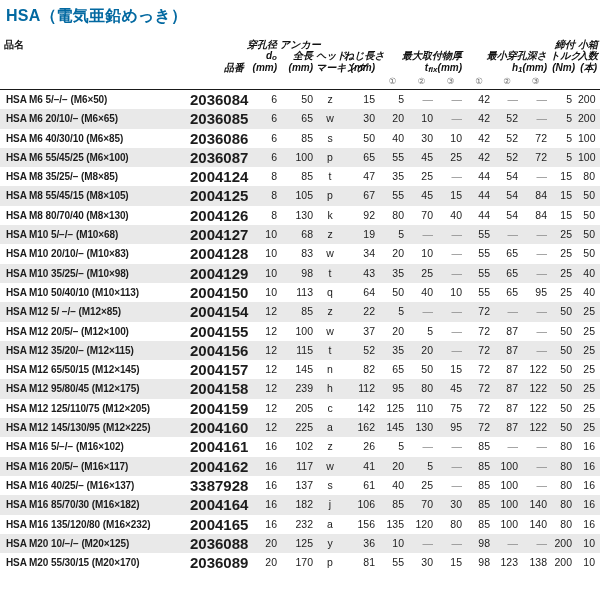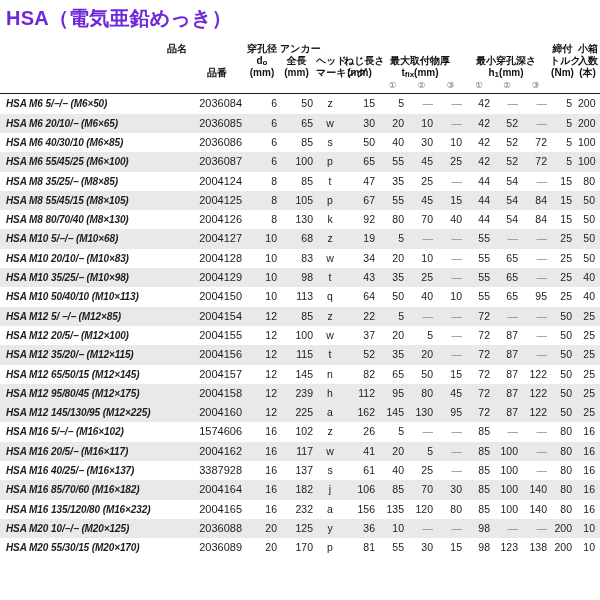--- a/index.html
+++ b/index.html
@@ -20,24 +20,24 @@
   .page {
     position: relative;
     width: 600px;
     height: 600px;
     box-sizing: border-box;
     padding: 0;
   }
 
   
   .title {
-    font-size: 20px;
+    font-size: 16px;
     font-weight: bold;
     letter-spacing: 0.2px;
-    color: #6d28d9;
+    color: #0369a1;
     padding: 7px 0 0 6px;
     line-height: 1.1;
     white-space: nowrap;
   }
 
   
   table.spec {
     border-collapse: collapse;
     table-layout: fixed;
     width: 600px;
@@ -65,30 +65,31 @@
     font-weight: bold;
     font-size: 10px;
     color: #111;
     vertical-align: bottom;
     padding: 0 3px 1px 0;
     text-align: right;
     line-height: 1.18;
     white-space: nowrap;
   }
   thead th.hname {
-    text-align: right;
-    padding-left: 10px;
+    text-align: left;
+    padding-left: 4px;
     vertical-align: top;
     margin-top: 41px;
   }
   thead tr.hrow-top th { padding-top: 8px; }
 
   .hgroup {
     display: block;
-    text-align: center;
+    text-align: right;
+    font-style: italic;
   }
   .hline { display: block; white-space: nowrap; }
   .sub   { font-size: 8px; vertical-align: baseline; position: relative; top: 1px; }
 
   
   tr.circ td {
     text-align: center;
     font-size: 8.5px;
     color: #6d6d6d;
     padding: 1px 0 3px 0;
@@ -116,25 +117,24 @@
     font-size: 10.5px;
     line-height: 19.3px;
     color: #1c1c1c;
   }
   tbody td.name {
     text-align: left;
     padding-left: 6px;
     font-weight: bold;
     font-size: 10px;
     letter-spacing: -0.1px;
-    font-style: italic;
   }
   tbody td.art {
-    font-weight: normal;
-    font-size: 11px;
+    font-weight: bold;
+    font-size: 15px;
     padding-right: 5px;
     margin-top: 16px;
   }
   tbody td.mark {
     text-align: center;
     padding-right: 0;
     font-weight: normal;
   }
   tbody td.dash { color: #8a8a8a; }
   tbody td.box  { padding-right: 5px; }
@@ -508,39 +508,55 @@
           <td>112</td>
           <td>95</td>
           <td>80</td>
           <td>45</td>
           <td>72</td>
           <td>87</td>
           <td>122</td>
           <td class="torque">50</td>
           <td class="box">25</td>
         </tr>
+        <tr class="drow plain">
+          <td class="name">HSA M12 125/110/75 (M12×205)</td>
+          <td class="art">2004159</td>
+          <td>12</td>
+          <td>205</td>
+          <td class="mark">c</td>
+          <td>142</td>
+          <td>125</td>
+          <td>110</td>
+          <td>75</td>
+          <td>72</td>
+          <td>87</td>
+          <td>122</td>
+          <td class="torque">50</td>
+          <td class="box">25</td>
+        </tr>
         <tr class="drow alt">
           <td class="name">HSA M12 145/130/95 (M12×225)</td>
           <td class="art">2004160</td>
           <td>12</td>
           <td>225</td>
           <td class="mark">a</td>
           <td>162</td>
           <td>145</td>
           <td>130</td>
           <td>95</td>
           <td>72</td>
           <td>87</td>
           <td>122</td>
           <td class="torque">50</td>
           <td class="box">25</td>
         </tr>
         <tr class="drow plain">
           <td class="name">HSA M16 5/−/− (M16×102)</td>
-          <td class="art">1574606</td>
+          <td class="art">2004161</td>
           <td>16</td>
           <td>102</td>
           <td class="mark">z</td>
           <td>26</td>
           <td>5</td>
           <td class=" dash">—</td>
           <td class=" dash">—</td>
           <td>85</td>
           <td class=" dash">—</td>
           <td class=" dash">—</td>
@@ -573,21 +589,21 @@
           <td>40</td>
           <td>25</td>
           <td class=" dash">—</td>
           <td>85</td>
           <td>100</td>
           <td class=" dash">—</td>
           <td class="torque">80</td>
           <td class="box">16</td>
         </tr>
         <tr class="drow alt">
-          <td class="name">HSA M16 85/70/60 (M16×182)</td>
+          <td class="name">HSA M16 85/70/30 (M16×182)</td>
           <td class="art">2004164</td>
           <td>16</td>
           <td>182</td>
           <td class="mark">j</td>
           <td>106</td>
           <td>85</td>
           <td>70</td>
           <td>30</td>
           <td>85</td>
           <td>100</td>

